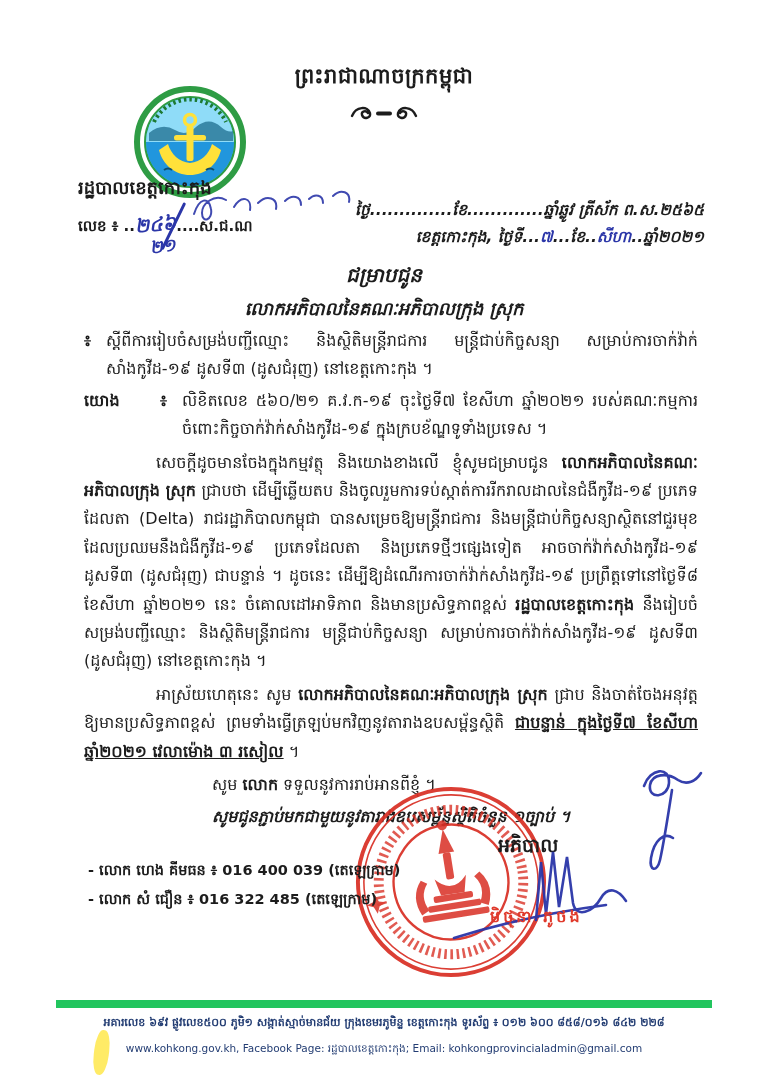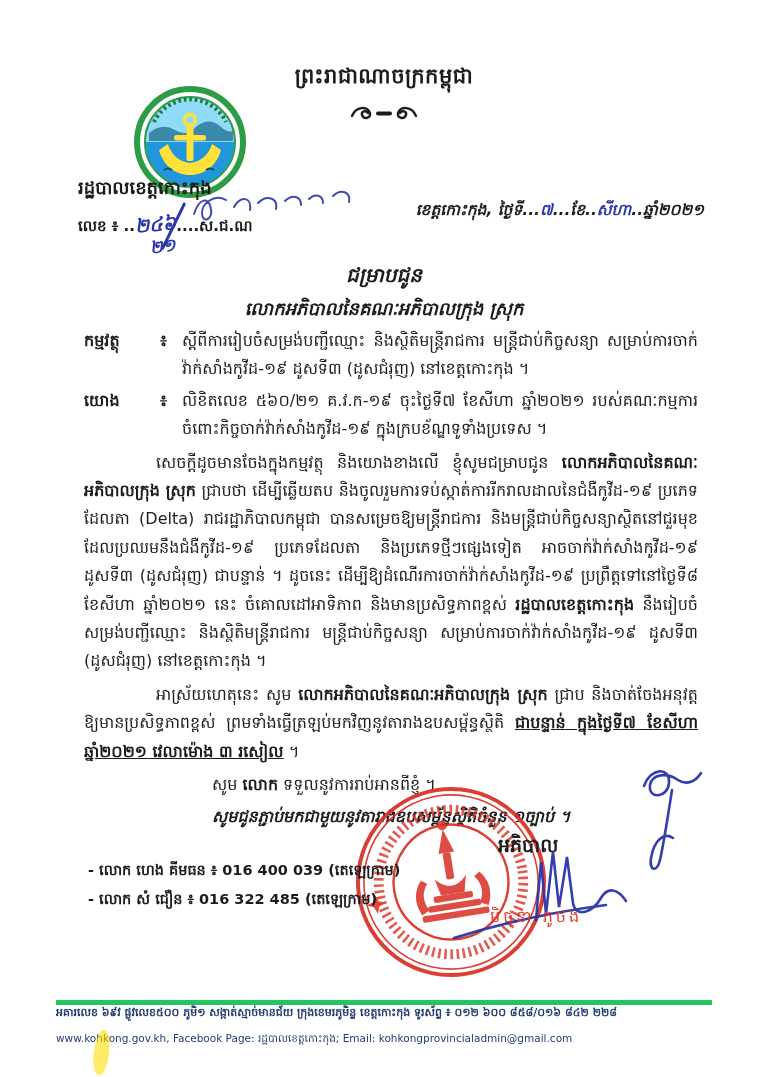--- a/index.html
+++ b/index.html
@@ -48,31 +48,31 @@
   .closing    { text-indent:128px; margin-top:5px; }
   .attachment { text-indent:128px; margin-top:3px; font-style:italic; font-weight:600; }
   .b { font-weight:bold; }
   .u { font-weight:bold; text-decoration:underline; }
 
   
   .sig-title  { position:absolute; left:498px; top:833px; font-size:19px; font-weight:bold;font-family:Liberation Mono, monospace; }
   .seal-svg   { position:absolute; left:352px; top:783px; width:198px; height:198px;
                 transform:rotate(-9deg); opacity:.93; }
   .signature-svg { position:absolute; left:418px; top:758px; width:300px; height:200px; }
-  .name-stamp { position:absolute; left:490px; top:906px; color:#e03a2c; font-weight:normal;
+  .name-stamp { position:absolute; left:490px; top:906px; color:#e03a2c; font-weight:bold;
                 font-size:16px; letter-spacing:3px; }
 
   
   .contacts { position:absolute; left:88px; top:853px; font-size:14.5px; }
   .contacts-heading { font-size:15.5px; font-weight:bold; text-decoration:underline; }
   .contact-item { margin-top:8px; font-weight:600; }
 
   
   .footer { position:absolute; left:56px; right:56px; top:1000px;
-            border-top:5px solid #22c55e; }
+            border-top:8px solid #22c55e; padding-top:7px; text-align:center; }
   .footer-line1 { font-size:11px; color:#233d73; font-weight:600; }
   .footer-line2 { font-size:10.5px; color:#233d73; margin-top:11px; }
 
   .highlight-mark { position:absolute; left:94px; top:1030px; width:15px; height:45px;
             background:rgba(255,222,0,.6); border-radius:45%; transform:rotate(7deg); }
 </style>
 </head>
 <body>
 
 <div class="page">
@@ -111,36 +111,36 @@
   <div class="org-block">
     <div class="org-name">រដ្ឋបាលខេត្តកោះកុង</div>
     <div class="ref-line">
       <span>លេខ ៖ ..</span><span class="hw hw-num">២៤៦</span><span>....ស.ជ.ណ</span>
     </div>
   </div>
   <div class="fraction-slash"></div>
   <div class="fraction">២១</div>
 
   <div class="date-block">
+    <div>ថ្ងៃ..............ខែ.............ឆ្នាំឆ្លូវ ត្រីស័ក ព.ស.២៥៦៥</div>
     <div>
       <span>ខេត្តកោះកុង, ថ្ងៃទី...</span><span class="hw-inline">៧</span><span>...ខែ..</span><span class="hw-inline">សីហា</span><span>..ឆ្នាំ២០២១</span>
     </div>
   </div>
   <svg class="hw-lunar-svg" width="250" height="36" viewBox="0 0 250 36">
     <path d="M6,26 c5,-16 15,-18 17,-5 c2,11 -9,15 -9,4 c0,-9 12,-20 24,-13 m8,7 c7,-12 18,-10 16,3 m8,-7 c9,-9 20,-5 18,6 m9,-8 c7,-7 16,-5 16,4 m8,-6 c6,-6 14,-4 14,4 m10,-7 c8,-8 18,-4 16,6" stroke="#2b36a8" stroke-width="2" fill="none" stroke-linecap="round" opacity=".9"></path>
   </svg>
 
   <div class="salutation">
     <div class="salutation-title">ជម្រាបជូន</div>
     <div class="salutation-addressee">លោកអភិបាលនៃគណៈអភិបាលក្រុង ស្រុក</div>
   </div>
 
   <div class="body-block">
     <div class="meta-row">
-      <span class="meta-label">កម្មវត្ថុ</span>
       <span class="meta-colon">៖</span>
       <span class="meta-text">ស្តីពីការរៀបចំសម្រង់បញ្ជីឈ្មោះ និងស្ថិតិមន្ត្រីរាជការ មន្ត្រីជាប់កិច្ចសន្យា សម្រាប់ការចាក់វ៉ាក់សាំងកូវីដ-១៩ ដូសទី៣ (ដូសជំរុញ) នៅខេត្តកោះកុង ។</span>
     </div>
     <div class="meta-row">
       <span class="meta-label">យោង</span>
       <span class="meta-colon">៖</span>
       <span class="meta-text">លិខិតលេខ ៥៦០/២១ គ.វ.ក-១៩ ចុះថ្ងៃទី៧ ខែសីហា ឆ្នាំ២០២១ របស់គណៈកម្មការចំពោះកិច្ចចាក់វ៉ាក់សាំងកូវីដ-១៩ ក្នុងក្របខ័ណ្ឌទូទាំងប្រទេស ។</span>
     </div>
 
     <div class="para">

